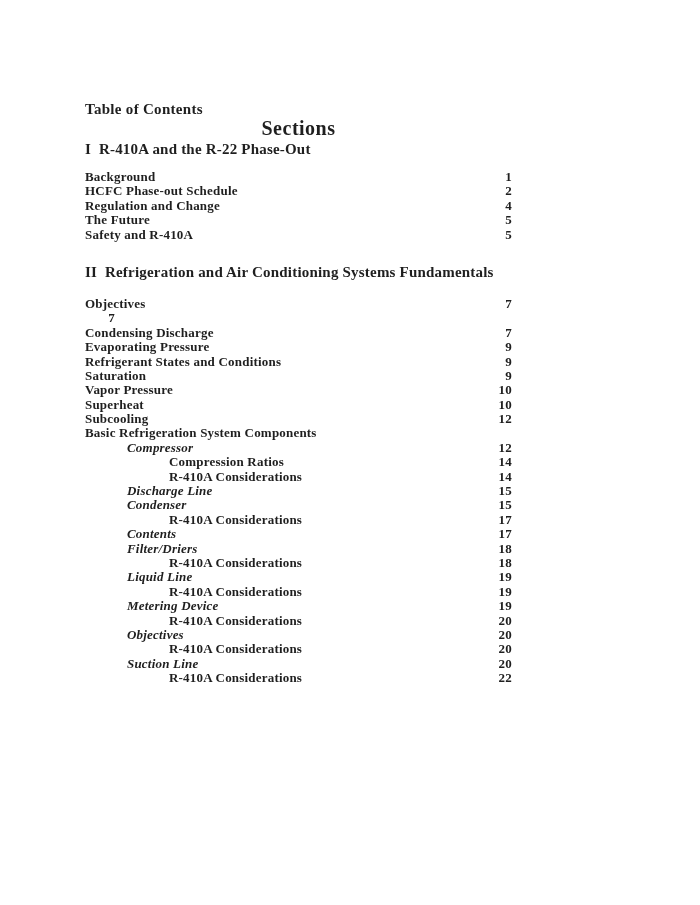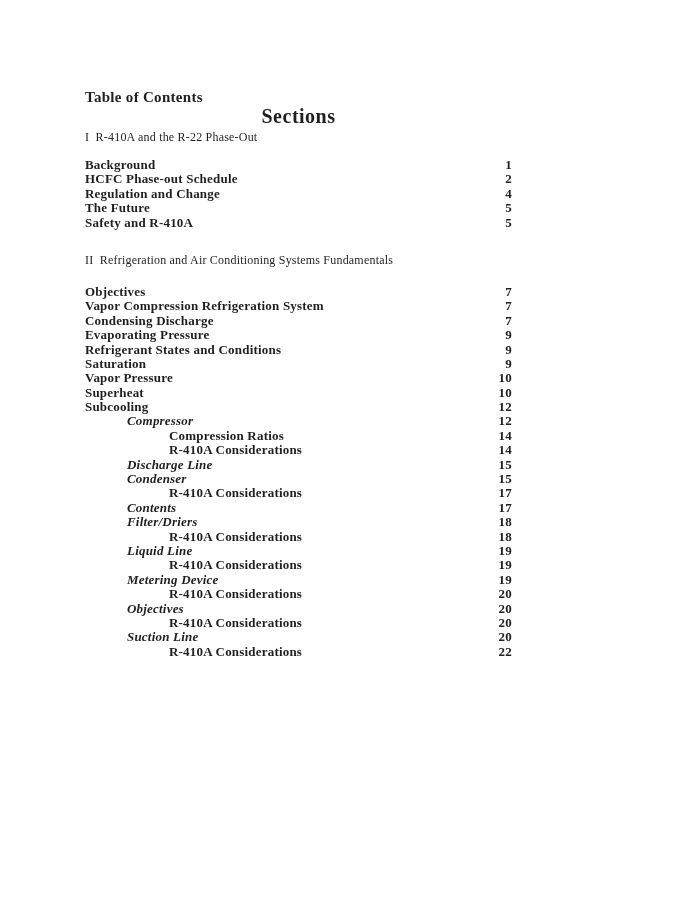--- a/index.html
+++ b/index.html
@@ -13,44 +13,44 @@
     height: 905px;
     background: #ffffff;
     overflow: hidden;
     font-family: "Liberation Serif", "DejaVu Serif", serif;
     color: #1f1f1f;
     filter: blur(0.22px);
   }
   .content {
     position: absolute;
     left: 85px;
-    top: 4px;
+    top: 16px;
     width: 427px;
   }
   .toc-title {
     margin-top: 86px;
     font-size: 15px;
     line-height: 15px;
     font-weight: bold;
     letter-spacing: 0.3px;
     white-space: pre;
   }
   .sections-heading {
     margin-top: 3px;
     font-size: 20px;
     line-height: 16px;
     font-weight: bold;
     letter-spacing: 0.5px;
     text-align: center;
     white-space: pre;
   }
   .section-heading {
-    font-size: 12px;
+    font-size: 15px;
     line-height: 15px;
-    font-weight: normal;
+    font-weight: bold;
     letter-spacing: 0.2px;
     white-space: pre;
   }
   .sh1 { margin-top: 6px; }
   .sh2 { margin-top: 23px; }
   .rows1 { margin-top: 13px; }
   .rows2 { margin-top: 17px; }
   .row {
     display: flex;
     justify-content: space-between;
@@ -100,21 +100,20 @@
           <span class="pagenum">5</span>
         </div>
       </div>
     <div class="section-heading sh2">II  Refrigeration and Air Conditioning Systems Fundamentals</div>
     <div class="rows rows2">
         <div class="row indent-0">
           <span class="label">Objectives</span>
           <span class="pagenum">7</span>
         </div>
         <div class="row indent-0">
-          <span class="label">Vapor Compression Refrigeration System</span>
           <span class="pagenum">7</span>
         </div>
         <div class="row indent-0">
           <span class="label">Condensing Discharge</span>
           <span class="pagenum">7</span>
         </div>
         <div class="row indent-0">
           <span class="label">Evaporating Pressure</span>
           <span class="pagenum">9</span>
         </div>
@@ -130,20 +129,24 @@
           <span class="label">Vapor Pressure</span>
           <span class="pagenum">10</span>
         </div>
         <div class="row indent-0">
           <span class="label">Superheat</span>
           <span class="pagenum">10</span>
         </div>
         <div class="row indent-0">
           <span class="label">Subcooling</span>
           <span class="pagenum">12</span>
+        </div>
+        <div class="row indent-0">
+          <span class="label">Basic Refrigeration System Components</span>
+          <span class="pagenum"></span>
         </div>
         <div class="row indent-1 italic">
           <span class="label">Compressor</span>
           <span class="pagenum">12</span>
         </div>
         <div class="row indent-2">
           <span class="label">Compression Ratios</span>
           <span class="pagenum">14</span>
         </div>
         <div class="row indent-2">

